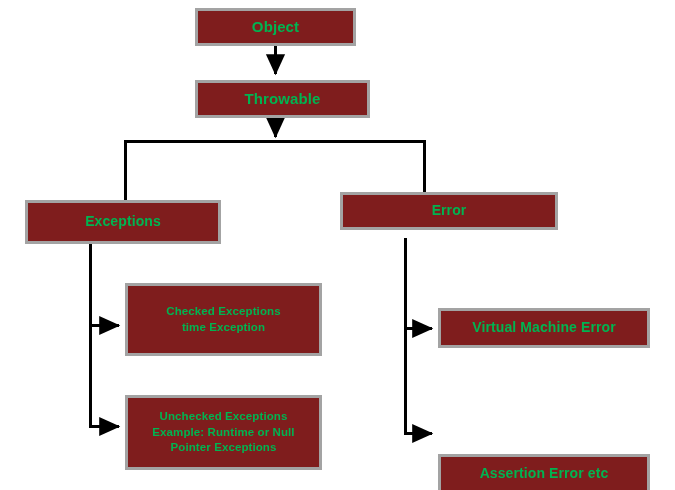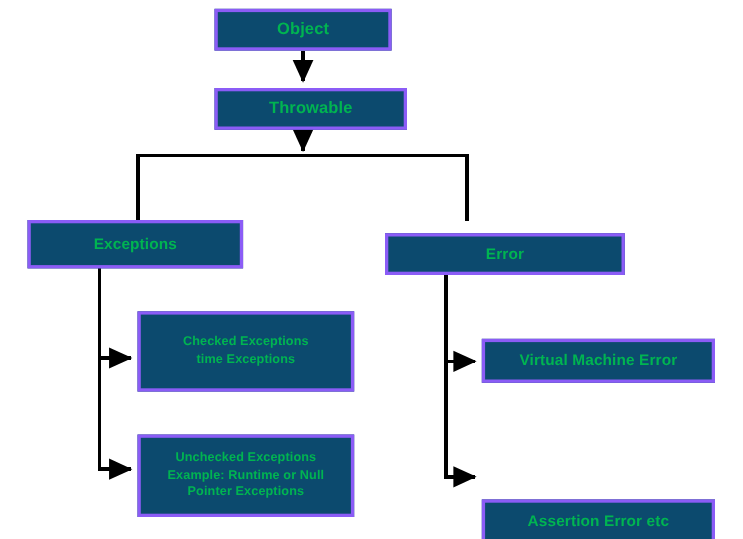--- a/index.html
+++ b/index.html
@@ -22,43 +22,43 @@
     position: absolute;
     left: 0;
     top: 0;
     width: 675px;
     height: 490px;
     pointer-events: none;
   }
   .node {
     position: absolute;
     box-sizing: border-box;
-    background: #0c4a6e;
-    border: 3px solid #8b5cf6;
+    background: #7f1d1d;
+    border: 3px solid #a3a3a3;
     color: #00b451;
     font-weight: bold;
     display: flex;
     flex-direction: column;
     align-items: center;
     justify-content: center;
     text-align: center;
     line-height: 1.38;
     letter-spacing: 0.1px;
     z-index: 2;
   }
   .node .line {
     display: block;
     white-space: nowrap;
   }
 
   
   #node-object     { left: 195px; top: 8px;   width: 161px; height: 38px; font-size: 15px; }
   #node-throwable  { left: 195px; top: 80px;  width: 175px; height: 38px; font-size: 15px; }
   #node-exceptions { left: 25px;  top: 200px; width: 196px; height: 44px; font-size: 14px; }
-  #node-error      { left: 340px; top: 212px; width: 218px; height: 38px; font-size: 14px; margin-left: 10px; }
+  #node-error      { left: 340px; top: 192px; width: 218px; height: 38px; font-size: 14px; }
   #node-checked    { left: 125px; top: 283px; width: 197px; height: 73px; font-size: 11.5px; }
   #node-unchecked  { left: 125px; top: 395px; width: 197px; height: 75px; font-size: 11.5px; }
   #node-vm-error   { left: 438px; top: 308px; width: 212px; height: 40px; font-size: 14px; }
   #node-assert     { left: 438px; top: 414px; width: 212px; height: 40px; font-size: 14px; margin-top: 40px; }
 </style>
 </head>
 <body>
 
 <div id="diagram">
 
@@ -106,21 +106,21 @@
   <div class="node" id="node-exceptions">
     <span class="line">Exceptions</span>
   </div>
 
   <div class="node" id="node-error">
     <span class="line">Error</span>
   </div>
 
   <div class="node" id="node-checked">
     <span class="line">Checked Exceptions</span>
-    <span class="line">time Exceptions</span>
+    <span class="line">time Exception</span>
   </div>
 
   <div class="node" id="node-vm-error">
     <span class="line">Virtual Machine Error</span>
   </div>
 
   <div class="node" id="node-unchecked">
     <span class="line">Unchecked Exceptions</span>
     <span class="line">Example: Runtime or Null</span>
     <span class="line">Pointer Exceptions</span>

